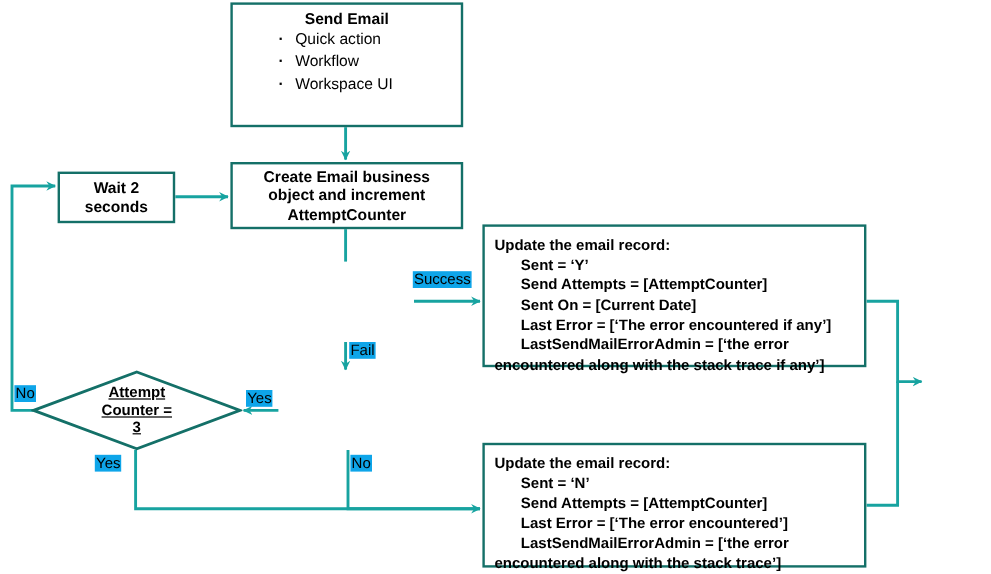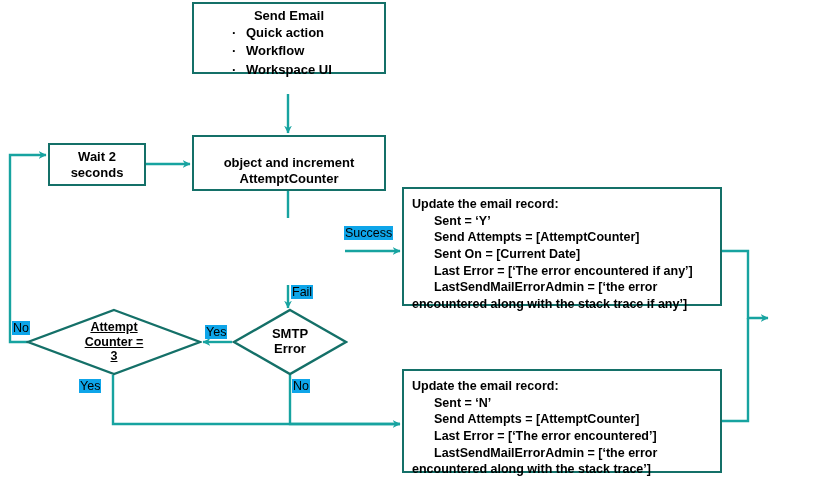--- a/index.html
+++ b/index.html
@@ -94,21 +94,21 @@
     text-align: center;
     font-weight: bold;
     margin-bottom: 1px;
   }
   .start-list {
     margin: 0;
     padding: 0;
     list-style: none;
   }
   .start-list li {
-    font-weight: bold;
+    font-weight: normal;
     padding-left: 46px;
     position: relative;
     line-height: 1.42;
   }
   .start-list li:before {
     content: "\00B7";
     position: absolute;
     left: 32px;
     font-weight: bold;
   }
@@ -143,56 +143,45 @@
       <path d="M28,342 L10,342 L10,155 L46,155" marker-end="url(#ah)"></path>
 
       <path d="M113,375 L113,424 L400,424"></path>
 
       <path d="M722,251 L748,251 L748,318 L768,318" marker-end="url(#ah)"></path>
 
       <path d="M722,421 L748,421 L748,318"></path>
     </g>
   </svg>
 
-  <div class="node start-box" style="left:192px; top:2px; width:194px; height:72px;">
+  <div class="node start-box" style="left:192px; top:2px; width:194px; height:104px;">
     <div class="start-title">Send Email</div>
     <ul class="start-list">
       <li>Quick action</li>
       <li>Workflow</li>
       <li>Workspace UI</li>
     </ul>
   </div>
 
   <div class="node node-center" style="left:48px; top:143px; width:98px; height:43px; font-size:13px;">
     <div>
       <span class="ln">Wait 2</span><br>
       <span class="ln">seconds</span>
     </div>
   </div>
 
   <div class="node node-center" style="left:192px; top:135px; width:194px; height:56px; font-size:13px;">
     <div>
-      <br>
+      <span>Create Email business</span><br>
       <span>object and increment</span><br>
       <span>AttemptCounter</span>
     </div>
   </div>
 
 
-  <div class="diamond-wrap" style="left:232px; top:308px; width:116px; height:68px;">
-    <svg width="116" height="68" viewBox="0 0 116 68" xmlns="http://www.w3.org/2000/svg">
-      <polygon points="58,2 114,34 58,66 2,34" fill="#ffffff" stroke="#147068" stroke-width="2.4"></polygon>
-    </svg>
-    <div class="diamond-label" style="font-size:13px;">
-      <div>
-        <span>SMTP</span><br>
-        <span>Error</span>
-      </div>
-    </div>
-  </div>
 
   <div class="diamond-wrap" style="left:26px; top:308px; width:176px; height:68px;">
     <svg width="176" height="68" viewBox="0 0 176 68" xmlns="http://www.w3.org/2000/svg">
       <polygon points="88,2 174,34 88,66 2,34" fill="#ffffff" stroke="#147068" stroke-width="2.4"></polygon>
     </svg>
     <div class="diamond-label" style="font-size:12.5px;text-decoration:underline;">
       <div>
         <span>Attempt</span><br>
         <span>Counter =</span><br>
         <span>3</span>

